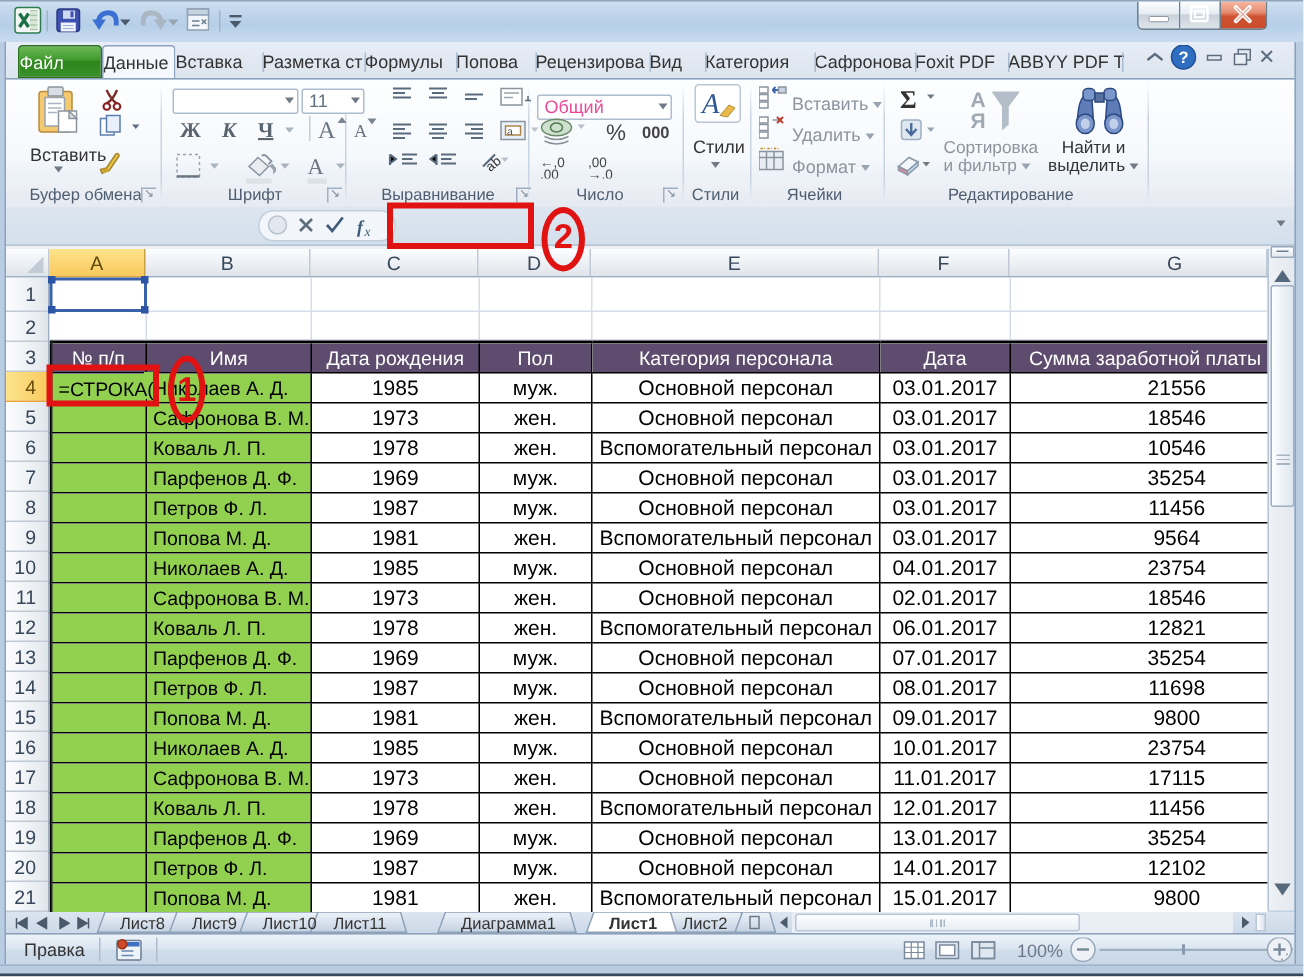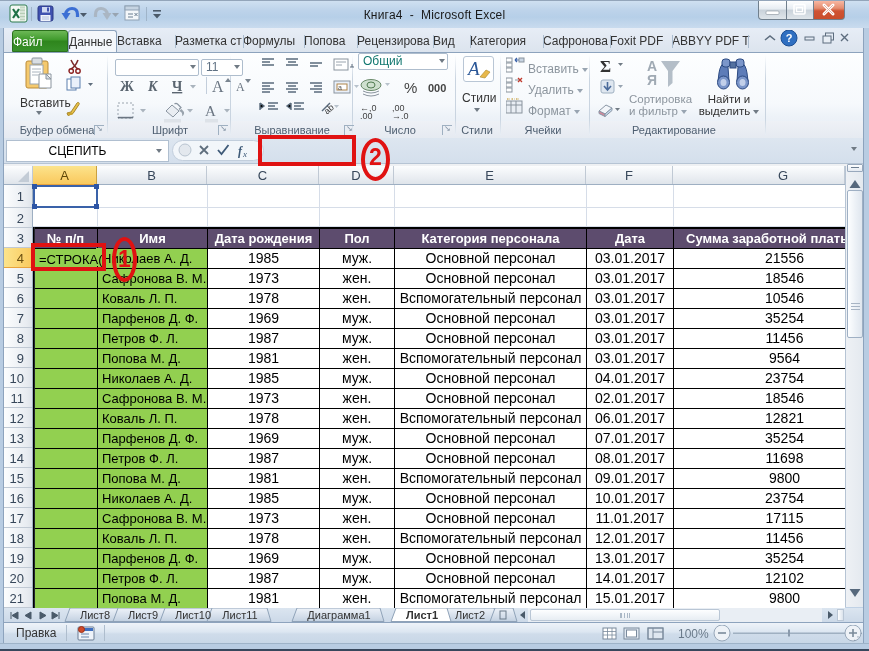--- a/index.html
+++ b/index.html
@@ -59,21 +59,21 @@
 .rh span{position:absolute;right:8px;top:50%;transform:translateY(-50%);font-size:13px;color:#37475a}
 .rh.sel{background:linear-gradient(90deg,#fce48c,#f9ca5e);border-bottom:1px solid #e8a33d}
 .rh.sel span{color:#6b4f10}
 
 .grid{position:absolute;left:33px;top:185px;width:812px;height:423px;background:#fff;overflow:hidden}
 .gl-h{position:absolute;left:0;width:100%;height:1px;background:#d6dde8}
 .gl-v{position:absolute;top:0;width:1px;height:42px;background:#d6dde8}
 
 .xltable{position:absolute;left:0;top:42px;border-collapse:collapse;table-layout:fixed;width:862px}
 .xltable td{border:1px solid #000;height:20px;padding:0;font-size:14px;color:#000;overflow:hidden;white-space:nowrap}
-.xltable tr.hdr td{background:#5d4c6e;color:#fff;font-weight:bold;font-size:13px;text-align:center;border-top-width:2px}
+.xltable tr.hdr td{background:#5d4c6e;color:#fff;font-weight:normal;font-size:13px;text-align:center;border-top-width:2px}
 .xltable td.ca{background:#92d050;text-align:left}
 .xltable td.cb{background:#92d050;text-align:left;padding-left:4px;font-size:13px}
 .xltable td.cc,.xltable td.cd,.xltable td.ce,.xltable td.cf,.xltable td.cg{text-align:center;background:#fff}
 .fml{position:absolute;font-size:13px;color:#000;left:5px;top:3px;white-space:nowrap;z-index:3}
 .cawrap{position:relative;overflow:visible!important}
 
 .selbox{position:absolute;left:33px;top:185px;width:65px;height:23px;border:2px solid #3a62a9;background:transparent}
 .selbox .h{position:absolute;width:5px;height:5px;background:#2d55a5}
 
 .vscroll{position:absolute;left:845px;top:166px;width:18px;height:441px;background:linear-gradient(90deg,#eef1f5,#e4e9ef);border-left:1px solid #b6c4d4}
@@ -126,21 +126,20 @@
    <rect x="0" y="0" width="14" height="14" fill="#f4f7fa" stroke="#8fa1b4"></rect>
    <rect x="0" y="0" width="14" height="4" fill="#c6d4e2" stroke="#8fa1b4"></rect>
    <path d="M3 8 h5 M3 11 h5 M9.5 7 l3 3 m0 -3 l-3 3" stroke="#6b7e91" fill="none"></path>
   </g>
   <rect x="146" y="6" width="1" height="14" fill="#9fb4c9"></rect>
   <g transform="translate(153,9)">
    <rect x="0" y="0" width="8" height="1.6" fill="#4b5a6a"></rect>
    <path d="M0 4 l8 0 l-4 4.5 z" fill="#4b5a6a"></path>
   </g>
  </svg>
- <div class="title">Книга4&nbsp; -&nbsp; Microsoft Excel</div>
  <div class="winbtns">
   <div class="wb min"><svg width="27" height="17">
             <rect x="7" y="10" width="13" height="3.5" rx="1" fill="#fff" stroke="#87909a" stroke-width="0.6"></rect>
           </svg></div>
   <div class="wb max"><svg width="25" height="17">
             <rect x="7" y="3.5" width="11" height="9.5" rx="1" fill="none" stroke="#fff" stroke-width="1.6"></rect>
             <rect x="9.5" y="6.5" width="6" height="4" fill="none" stroke="#fff" stroke-width="1.4"></rect>
           </svg></div>
   <div class="wb cls"><svg width="29" height="17">
             <path d="M10 4 L19 13 M19 4 L10 13" stroke="#fff" stroke-width="3" stroke-linecap="round"></path>
@@ -293,21 +292,21 @@
    <path d="M10 48 h10 M10 51 h7 M10 54 h10 M2 48 l0 7 m0 -7 l4 3 l-4 3" transform="translate(0,-2)"></path>
    <path d="M36 48 h10 M36 51 h7 M36 54 h10 M33 48 l0 7 m0 -7 l-4 3 l4 3" transform="translate(0,-2)"></path>
   </g>
   <g transform="translate(62,44)">
    <path d="M2 10 l8 -8" stroke="#5a6b7c" stroke-width="1.4"></path>
    <text x="3" y="13" font-size="9" fill="#333" transform="rotate(-40 6 8)">ab</text>
    <path d="M14 4 l5 0 l-2.5 3 z" fill="#b8c2cc"></path>
   </g>
  </svg>
 
- <div class="combo" style="left:354px;top:0;width:90px;color:#0f766e">Общий<span class="ca2 darr"></span></div>
+ <div class="combo" style="left:354px;top:10px;width:90px;color:#ec4899">Общий<span class="ca2 darr"></span></div>
  <svg width="105" height="42" style="position:absolute;left:352px;top:24px">
   <g transform="translate(4,2)">
    <ellipse cx="11" cy="6" rx="10" ry="5.5" fill="#cfe0cf" stroke="#6a8a6a"></ellipse>
    <ellipse cx="11" cy="6" rx="4" ry="3" fill="none" stroke="#4f7a4f"></ellipse>
    <path d="M3 12 q8 4 16 0 M3 15 q8 4 16 0" stroke="#8a949e" fill="none"></path>
    <path d="M25 4 l5 0 l-2.5 3 z" fill="#b8c2cc"></path>
   </g>
   <text x="48" y="16" font-size="15" fill="#444">%</text>
   <text x="72" y="15" font-size="11" font-weight="bold" fill="#444">000</text>
   <g transform="translate(4,24)" fill="#444">
@@ -384,21 +383,20 @@
    <ellipse cx="25.5" cy="25.5" rx="3" ry="3.5" fill="#c2d0ea"></ellipse>
   </g>
  </svg>
  <div class="rbtxt gray" style="left:625px;top:40px;width:58px;text-align:right;font-size:11.5px">Сортировка</div>
  <div class="rbtxt gray" style="left:625px;top:52px;width:58px;text-align:center;font-size:11.5px">и фильтр <span class="darr" style="border-top-color:#98a4b1"></span></div>
  <div class="rbtxt" style="left:700px;top:40px;width:50px;text-align:center;font-size:11.5px;color:#333">Найти и</div>
  <div class="rbtxt" style="left:694px;top:52px;width:62px;text-align:center;font-size:11.5px;color:#333">выделить <span class="darr"></span></div>
 </div>
 
 <div class="fbar">
- <div class="namebox">СЦЕПИТЬ<span style="position:absolute;right:6px;top:8px" class="darr"></span></div>
  <svg width="92" height="22" style="position:absolute;left:168px;top:2px">
   <rect x="0.5" y="0.5" width="91" height="20" rx="10" fill="#f2f6fa" stroke="#c2cedc"></rect>
   <circle cx="13" cy="10" r="6" fill="#e3e8ee" stroke="#b9c4d0"></circle>
   <path d="M28 6 l8 8 m0 -8 l-8 8" stroke="#5f6e7d" stroke-width="1.8" fill="none"></path>
   <path d="M46 10 l3.5 4 l7 -9" stroke="#3e5a78" stroke-width="1.8" fill="none"></path>
   <text x="66" y="15" font-size="12" font-style="italic" font-weight="bold" fill="#3e5a78" font-family="Liberation Serif">f</text>
   <text x="71" y="17" font-size="9" font-style="italic" fill="#3e5a78" font-family="Liberation Serif">x</text>
  </svg>
  <div style="position:absolute;right:8px;top:9px" class="darr"></div>
  <div class="ann" style="left:254px;top:-3px;width:98px;height:31px;border-width:4px;z-index:60"></div>

